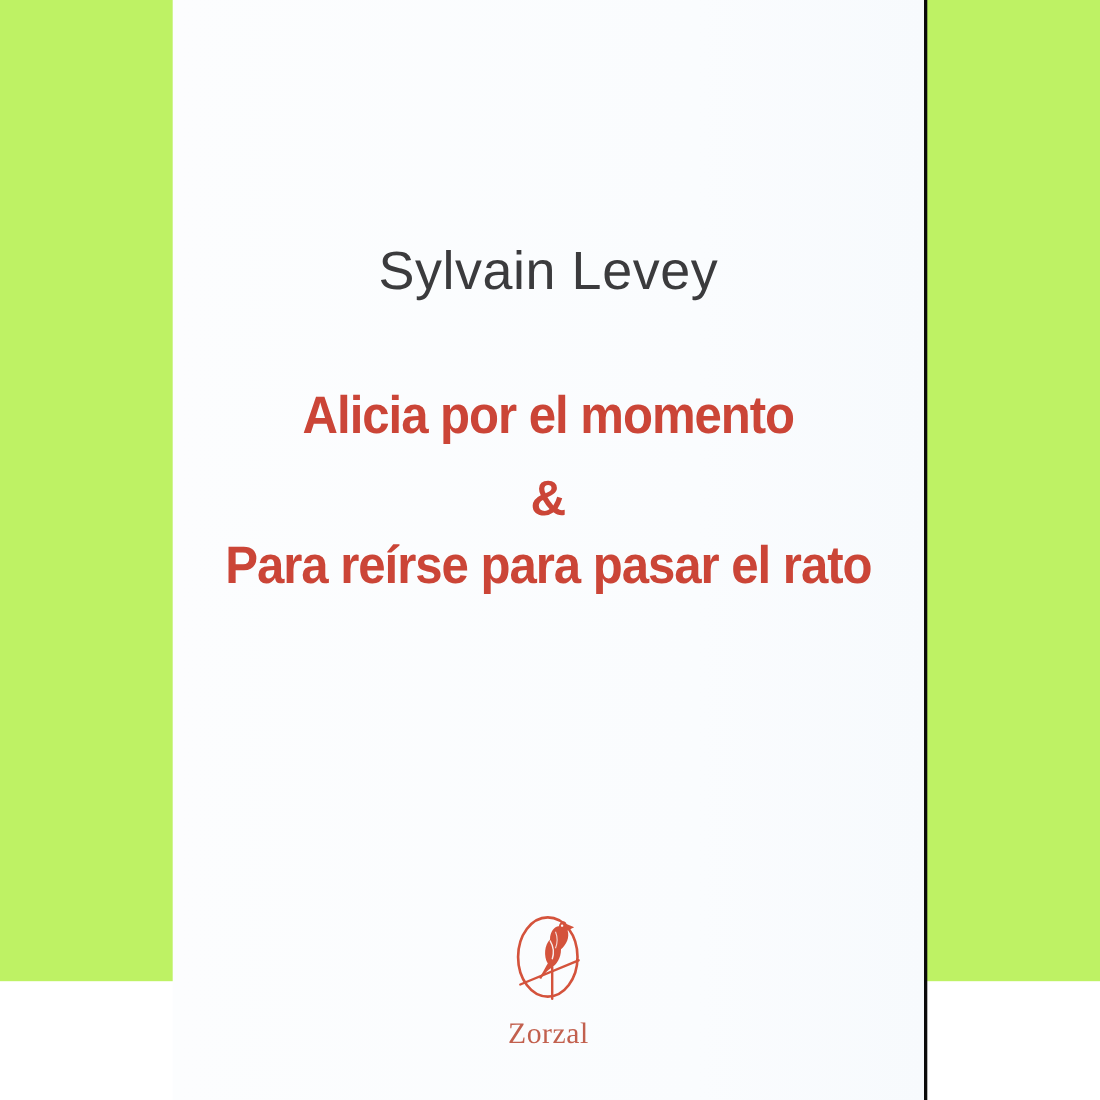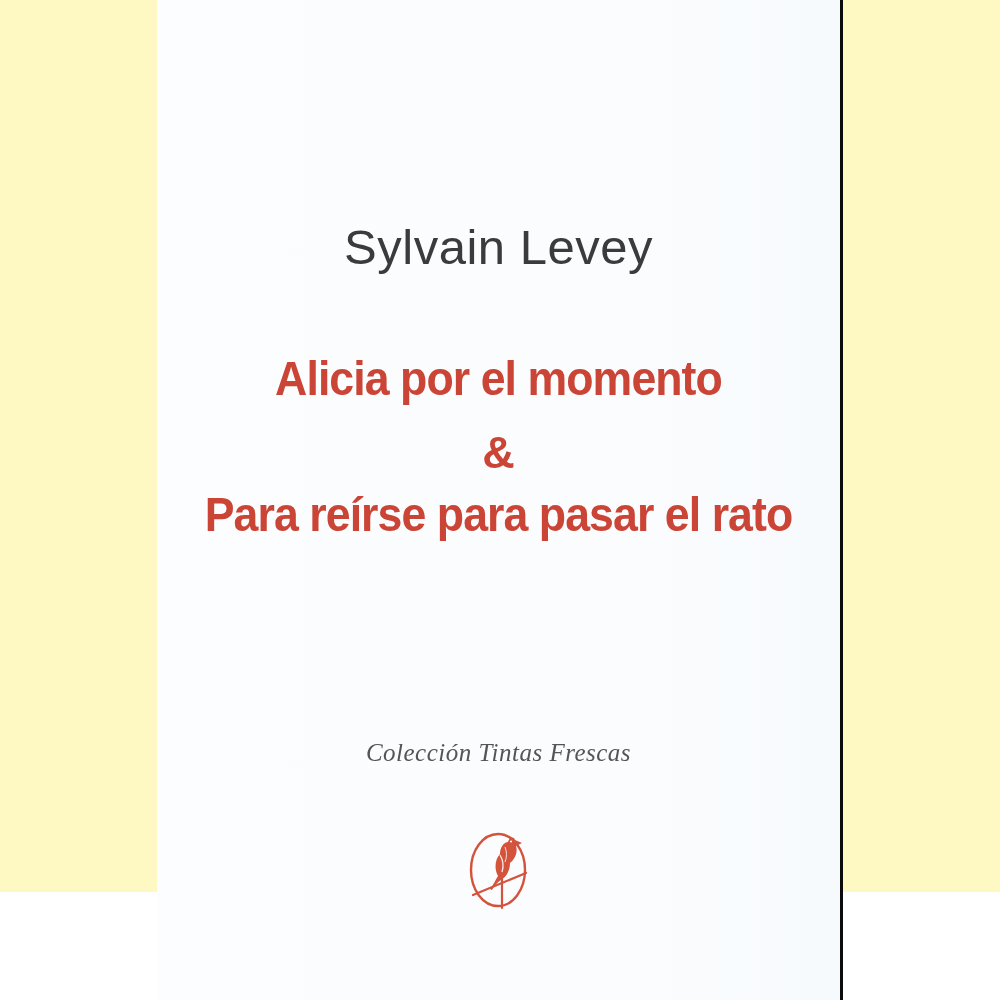--- a/index.html
+++ b/index.html
@@ -5,21 +5,21 @@
   html, body { margin: 0; padding: 0; }
   body {
     width: 1000px; height: 1000px;
     background: #ffffff;
     font-family: "Liberation Sans", sans-serif;
     overflow: hidden;
   }
   .page {
     position: relative;
     width: 1000px; height: 892px;
-    background: #fef9c3;
+    background: #bef264;
   }
   
   .cover-sheet {
     position: absolute;
     left: 157px; top: 0;
     width: 683px; height: 1000px;
     background: linear-gradient(90deg, #fcfdfe 0%, #fafcfe 70%, #f7fafd 100%);
   }
   
   .spine-line {
@@ -90,31 +90,31 @@
   <div class="spine-line"></div>
 
   <div class="centered-band author-name">Sylvain Levey</div>
 
   <div class="centered-band title-text title-line-1">Alicia por el momento</div>
 
   <div class="centered-band title-text ampersand">&amp;</div>
 
   <div class="centered-band title-text title-line-2">Para reírse para pasar el rato</div>
 
-  <div class="centered-band collection-name">Colección Tintas Frescas</div>
 
   <div class="logo-box">
     <svg width="100" height="86" viewBox="0 0 100 86" xmlns="http://www.w3.org/2000/svg">
       <ellipse cx="49" cy="43" rx="27" ry="36" fill="none" stroke="#d4533c" stroke-width="2.4"></ellipse>
       <line x1="24" y1="68" x2="77" y2="46" stroke="#d4533c" stroke-width="2.2" stroke-linecap="round"></line>
       <line x1="53" y1="52" x2="53" y2="81" stroke="#d4533c" stroke-width="2.2" stroke-linecap="round"></line>
       <path d="M41,62 C45,57 47,52 49,49 C45,42 46,32 51,27 C51,20 55,15 59,15
                C60,10 65,9 66,13 L73,16 L67,19 C69,25 66,32 61,36
                C61,44 57,50 52,53 C49,55 45,59 43,63 Z" fill="#d4533c"></path>
       <path d="M51,28 C54,33 55,39 53,45" fill="none" stroke="#fcfdfe" stroke-width="1.3" opacity="0.9"></path>
       <path d="M56,20 C58,25 58,30 56,35" fill="none" stroke="#fcfdfe" stroke-width="1" opacity="0.8"></path>
       <circle cx="62" cy="14.5" r="1.1" fill="#fcfdfe"></circle>
     </svg>
   </div>
 
 
+  <div class="centered-band publisher-large">Zorzal</div>
 
 </div>
 
 </body></html>

